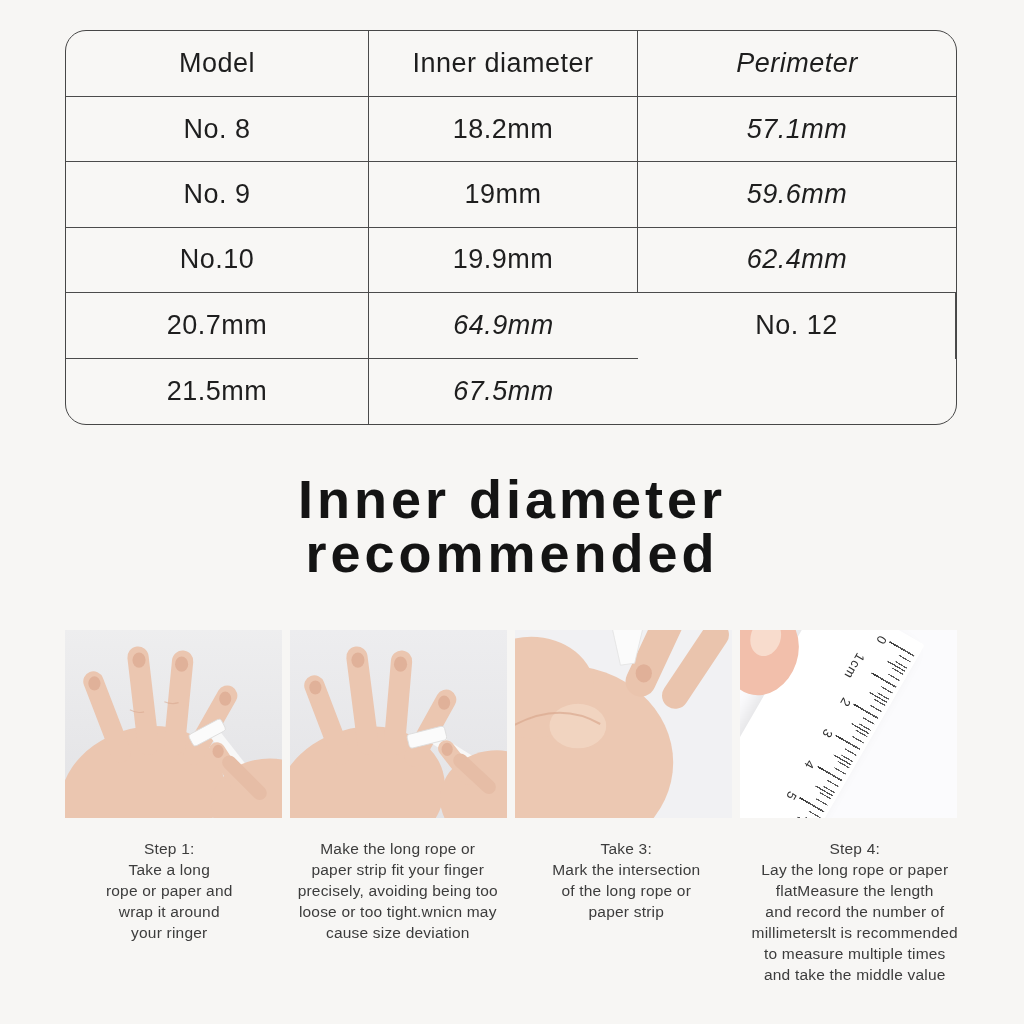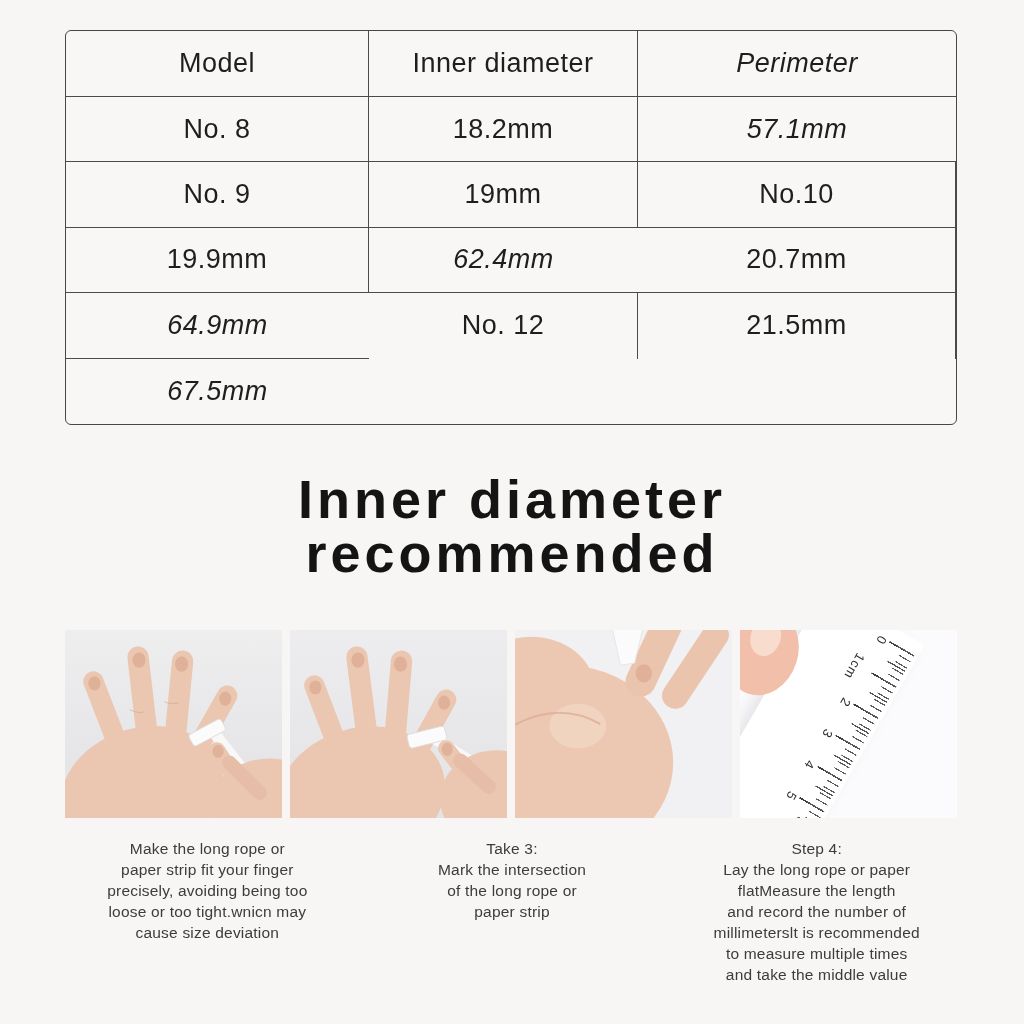--- a/index.html
+++ b/index.html
@@ -4,21 +4,21 @@
 <style>
   html,body{margin:0;padding:0;}
   .page{
     position:relative;width:1024px;height:1024px;
     background:#f7f6f4;overflow:hidden;
     font-family:"Liberation Sans",sans-serif;color:#202020;
   }
   
   .size-table{
     position:absolute;left:65px;top:30px;width:890px;height:393px;
-    border:1.6px solid #474747;border-radius:6px;overflow:hidden;
+    border:1.6px solid #474747;border-radius:21px;overflow:hidden;
     display:grid;
     grid-template-columns:303px 269px 1fr;
     grid-template-rows:66px repeat(5,1fr);
     background:#f8f7f5;
   }
   .cell{
     display:flex;align-items:center;justify-content:center;
     border-right:1.3px solid #4b4b4b;
     border-bottom:1.3px solid #4b4b4b;
     font-size:27px;letter-spacing:.5px;color:#1e1e1e;
@@ -89,20 +89,21 @@
     <div class="cell">Model</div>
     <div class="cell">Inner diameter</div>
     <div class="cell col-last">Perimeter</div>
 
     <div class="cell">No. 8</div>
     <div class="cell">18.2mm</div>
     <div class="cell col-last">57.1mm</div>
 
     <div class="cell">No. 9</div>
     <div class="cell">19mm</div>
+    <div class="cell col-last">59.6mm</div>
 
     <div class="cell">No.10</div>
     <div class="cell">19.9mm</div>
     <div class="cell col-last">62.4mm</div>
 
     <div class="cell">20.7mm</div>
     <div class="cell col-last">64.9mm</div>
 
     <div class="cell row-last">No. 12</div>
     <div class="cell row-last">21.5mm</div>
@@ -220,20 +221,27 @@
 
       </div>
       <div class="hold-finger">
         <div class="hold-nail"></div>
       </div>
     </div>
   </div>
 
   <div class="captions">
     <div class="caption">
+      <div class="head">Step 1:</div>
+      <div class="body">Take a long
+rope or paper and
+wrap it around
+your ringer</div>
+    </div>
+    <div class="caption">
       <div class="body">Make the long rope or
 paper strip fit your finger
 precisely, avoiding being too
 loose or too tight.wnicn may
 cause size deviation</div>
     </div>
     <div class="caption">
       <div class="head">Take 3:</div>
       <div class="body">Mark the intersection
 of the long rope or

